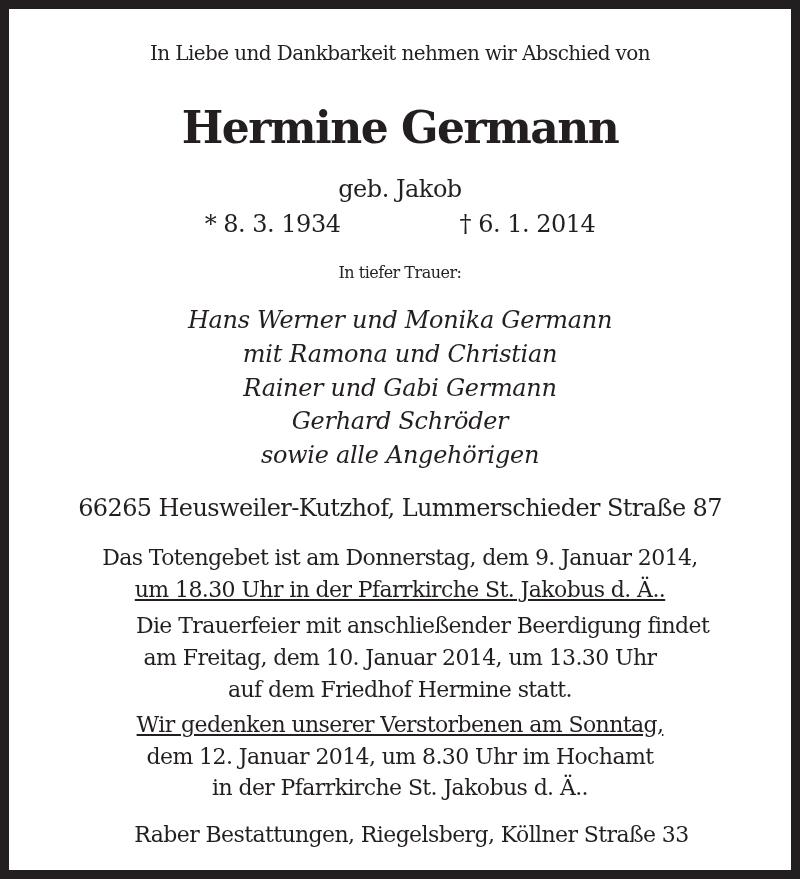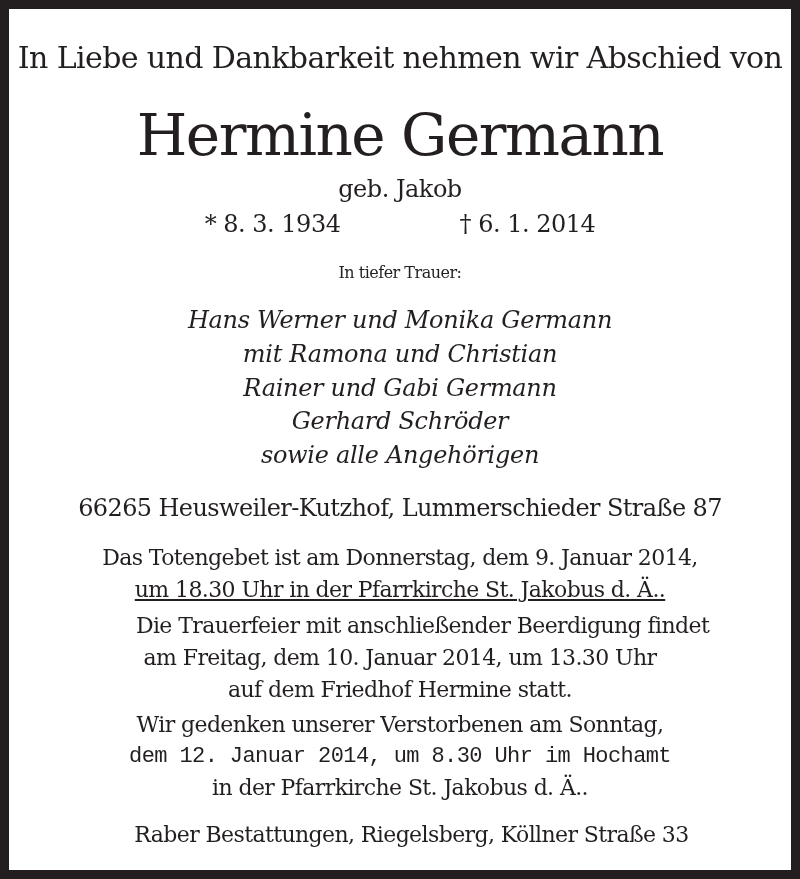--- a/index.html
+++ b/index.html
@@ -25,27 +25,27 @@
     .line {
       position: absolute;
       left: 0;
       right: 0;
       text-align: center;
       white-space: nowrap;
       line-height: 1;
     }
     .intro {
       top: 34px;
-      font-size: 30px;
+      font-size: 20px;
       letter-spacing: -0.6px;
     }
     .name {
       top: 97px;
-      font-size: 58px;
-      font-weight: normal;
+      font-size: 44px;
+      font-weight: bold;
       letter-spacing: -1.5px;
     }
     .maiden {
       top: 168px;
       font-size: 24px;
       letter-spacing: -0.5px;
     }
     .dates {
       top: 203px;
       font-size: 24px;
@@ -74,22 +74,22 @@
     }
     .info {
       font-size: 22px;
       letter-spacing: -0.6px;
     }
     .i0 { top: 538px; }
     .i1 { top: 570px; text-decoration: underline; }
     .i2 { top: 606px; margin-left: 45px; }
     .i3 { top: 638px; }
     .i4 { top: 670px; }
-    .i5 { top: 705px; }
-    .i6 { top: 737px; font-family: Liberation Mono, monospace; }
+    .i5 { top: 705px; text-decoration: underline; }
+    .i6 { top: 737px; }
     .i7 { top: 768px; }
     .undertaker {
       top: 815px;
       font-size: 22px;
       letter-spacing: -0.6px;
       padding-left: 23px;
     }
   </style>
 </head>
 <body>

